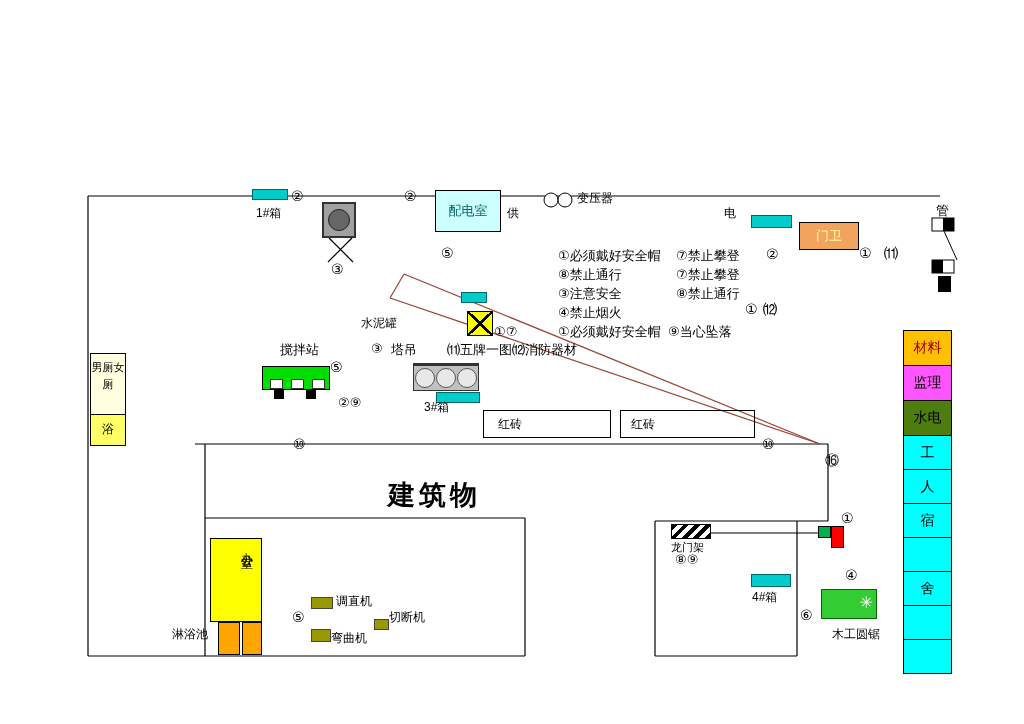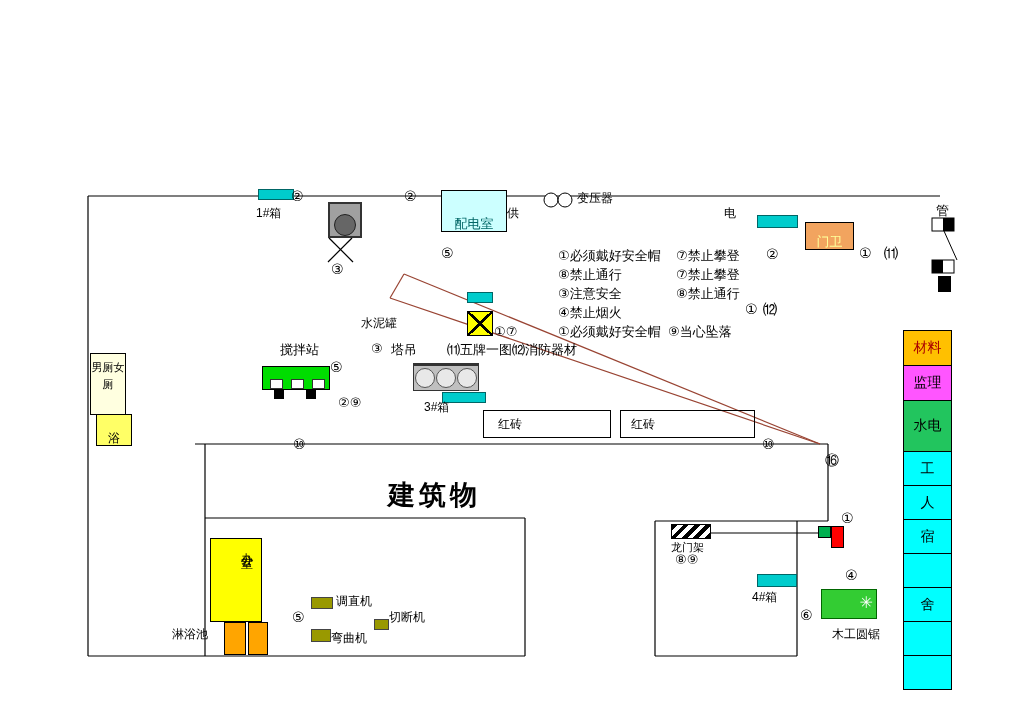--- a/index.html
+++ b/index.html
@@ -1,20 +1,20 @@
 <!DOCTYPE html>
 <html><head>
 <meta charset="utf-8">
 <style>
   html,body{margin:0;padding:0;background:#fff;}
   .stage{position:relative;width:1024px;height:724px;background:#ffffff;overflow:hidden;
          font-family:"Liberation Sans","DejaVu Sans",sans-serif;color:#000;}
   .abs{position:absolute;}
   .box{position:absolute;border:1px solid #000;box-sizing:border-box;
-       display:flex;align-items:flex-end;justify-content:center;margin-left:6px;}
+       display:flex;align-items:center;justify-content:center;}
   .title{font-family:"Liberation Serif","DejaVu Serif",serif;font-size:23px;letter-spacing:3px;font-weight:bold;}
   .t11{font-size:11px;line-height:1.1;}
   .t12{font-size:12px;line-height:1.1;}
   .t13{font-size:13px;line-height:1.1;}
   .marker{font-size:14px;line-height:1;}
   .marker13{font-size:13px;line-height:1;}
   .cyan{background:#00CCCC;border-color:#006666;}
   .palecyan{background:#CCFFFF;}
   .legendrow{font-size:13px;line-height:1;white-space:nowrap;}
   .bldg{font-family:"Liberation Serif","DejaVu Serif",serif;font-size:27px;font-weight:bold;letter-spacing:4px;}
@@ -90,21 +90,21 @@
   <div class="box palecyan" style="left:435px;top:190px;width:66px;height:42px">
     <span class="t13" style="color:#006666">配电室</span>
   </div>
   <span class="abs t12" style="left:507px;top:207px">供</span>
   <span class="abs marker" style="left:441px;top:246px">⑤</span>
 
   <span class="abs t12" style="left:577px;top:192px">变压器</span>
   <span class="abs t12" style="left:724px;top:207px">电</span>
   <div class="box cyan" style="left:751px;top:215px;width:41px;height:13px"></div>
 
-  <div class="box" style="left:799px;top:222px;width:49px;height:28px;background:#F2A45F">
+  <div class="box" style="left:799px;top:222px;width:60px;height:28px;background:#F2A45F">
     <span class="t13" style="color:#FFFF99">门卫</span>
   </div>
   <span class="abs marker" style="left:859px;top:246px">①</span>
   <span class="abs marker" style="left:884px;top:246px">⑾</span>
   <span class="abs t13" style="left:936px;top:204px">管</span>
 
   <div class="abs legendrow" style="left:558px;top:249px">①必须戴好安全帽</div>
   <div class="abs legendrow" style="left:676px;top:249px">⑦禁止攀登</div>
   <span class="abs marker" style="left:766px;top:247px">②</span>
   <div class="abs legendrow" style="left:558px;top:268px">⑧禁止通行</div>
@@ -195,21 +195,21 @@
   <span class="abs marker" style="left:800px;top:608px">⑥</span>
   <span class="abs t12" style="left:832px;top:628px">木工圆锯</span>
 
   <div class="abs" style="left:903px;top:330px">
     <div class="sidebox" style="height:36px;background:#FFC000;color:#AA0000">
       <span>材料</span>
     </div>
     <div class="sidebox" style="height:36px;background:#FF55FF;margin-top:-1px">
       <span>监理</span>
     </div>
-    <div class="sidebox" style="height:52px;background:#22c55e;margin-top:-1px">
+    <div class="sidebox" style="height:36px;background:#4d7c0f;margin-top:-1px">
       <span>水电</span>
     </div>
     <div class="sidebox" style="height:35px;background:#00FFFF;margin-top:-1px">
       <span>工</span>
     </div>
     <div class="sidebox" style="height:35px;background:#00FFFF;margin-top:-1px">
       <span>人</span>
     </div>
     <div class="sidebox" style="height:35px;background:#00FFFF;margin-top:-1px">
       <span>宿</span>

